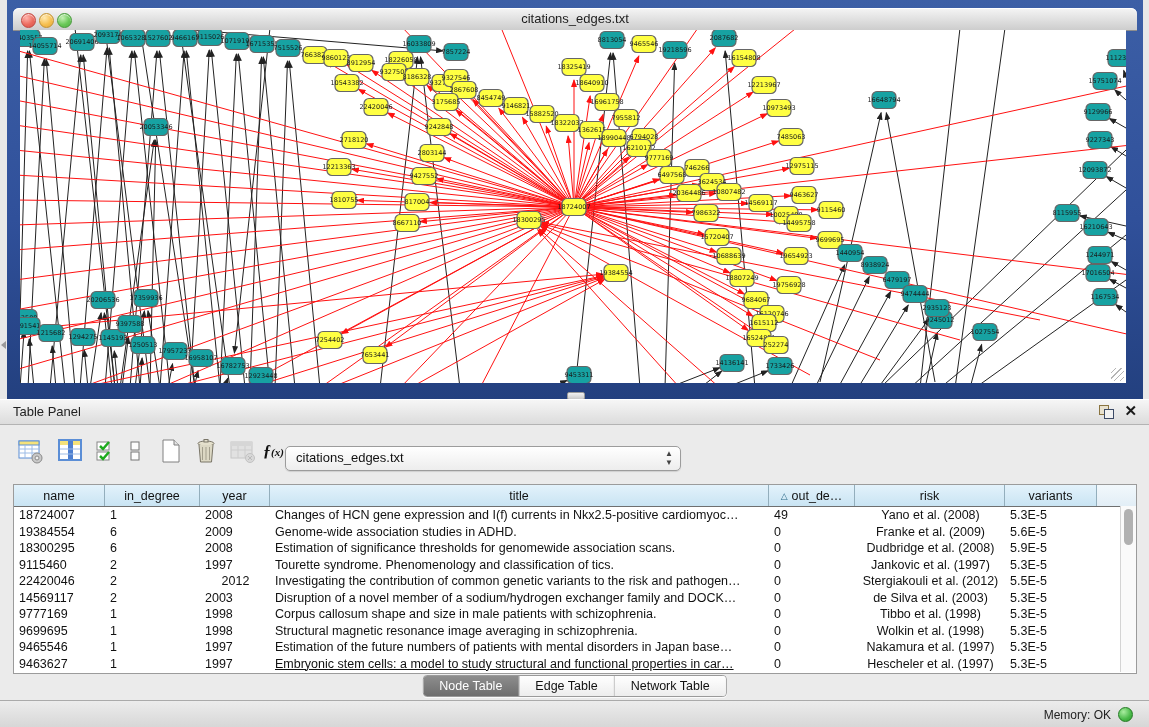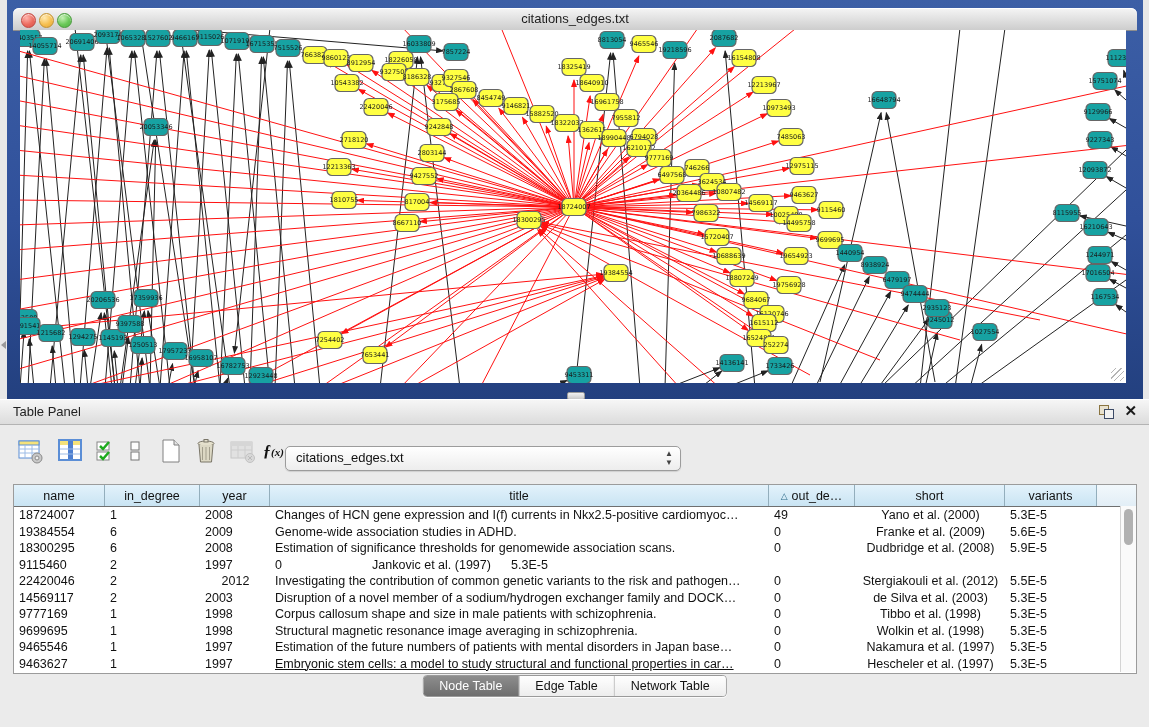--- a/index.html
+++ b/index.html
@@ -836,35 +836,35 @@
             <span>year</span>
           </div>
           <div class="th" style="width: 499px;">
             <span>title</span>
           </div>
           <div class="th" style="width: 86px;">
             <span class="sort">△</span>
             <span>out_de…</span>
           </div>
           <div class="th" style="width: 150px;">
-            <span>short</span>
+            <span>risk</span>
           </div>
           <div class="th" style="width: 92px;">
             <span>variants</span>
           </div>
           <div class="th filler"></div>
         </div>
       <div id="tbody">
           <div class="trow">
             <div class="td" style="width: 91px;">18724007</div>
             <div class="td" style="width: 95px;">1</div>
             <div class="td" style="width: 70px;">2008</div>
             <div class="td" style="width: 499px;">Changes of HCN gene expression and I(f) currents in Nkx2.5-positive cardiomyoc…</div>
             <div class="td" style="width: 86px;">49</div>
-            <div class="td center" style="width: 150px;">Yano et al. (2000)</div>
+            <div class="td center" style="width: 150px;">Yano et al. (2008)</div>
             <div class="td" style="width: 92px;">5.3E-5</div>
           </div>
           <div class="trow">
             <div class="td" style="width: 91px;">19384554</div>
             <div class="td" style="width: 95px;">6</div>
             <div class="td" style="width: 70px;">2009</div>
             <div class="td" style="width: 499px;">Genome-wide association studies in ADHD.</div>
             <div class="td" style="width: 86px;">0</div>
             <div class="td center" style="width: 150px;">Franke et al. (2009)</div>
             <div class="td" style="width: 92px;">5.6E-5</div>
@@ -875,20 +875,21 @@
             <div class="td" style="width: 70px;">2008</div>
             <div class="td" style="width: 499px;">Estimation of significance thresholds for genomewide association scans.</div>
             <div class="td" style="width: 86px;">0</div>
             <div class="td center" style="width: 150px;">Dudbridge et al. (2008)</div>
             <div class="td" style="width: 92px;">5.9E-5</div>
           </div>
           <div class="trow">
             <div class="td" style="width: 91px;">9115460</div>
             <div class="td" style="width: 95px;">2</div>
             <div class="td" style="width: 70px;">1997</div>
+            <div class="td" style="width: 499px;">Tourette syndrome. Phenomenology and classification of tics.</div>
             <div class="td" style="width: 86px;">0</div>
             <div class="td center" style="width: 150px;">Jankovic et al. (1997)</div>
             <div class="td" style="width: 92px;">5.3E-5</div>
           </div>
           <div class="trow">
             <div class="td" style="width: 91px;">22420046</div>
             <div class="td" style="width: 95px;">2</div>
             <div class="td" style="width: 70px; text-align: center;">2012</div>
             <div class="td" style="width: 499px;">Investigating the contribution of common genetic variants to the risk and pathogen…</div>
             <div class="td" style="width: 86px;">0</div>
@@ -946,13 +947,17 @@
         </div>
     </div>
 
     <div class="seg" id="seg">
         <button class="sel">Node Table</button>
         <button>Edge Table</button>
         <button>Network Table</button>
       </div>
   </div>
 
+  <div class="statusbar">
+    <span class="mem-label">Memory: OK</span>
+    <span class="mem-dot"></span>
+  </div>
 </div>
 
 </body></html>

